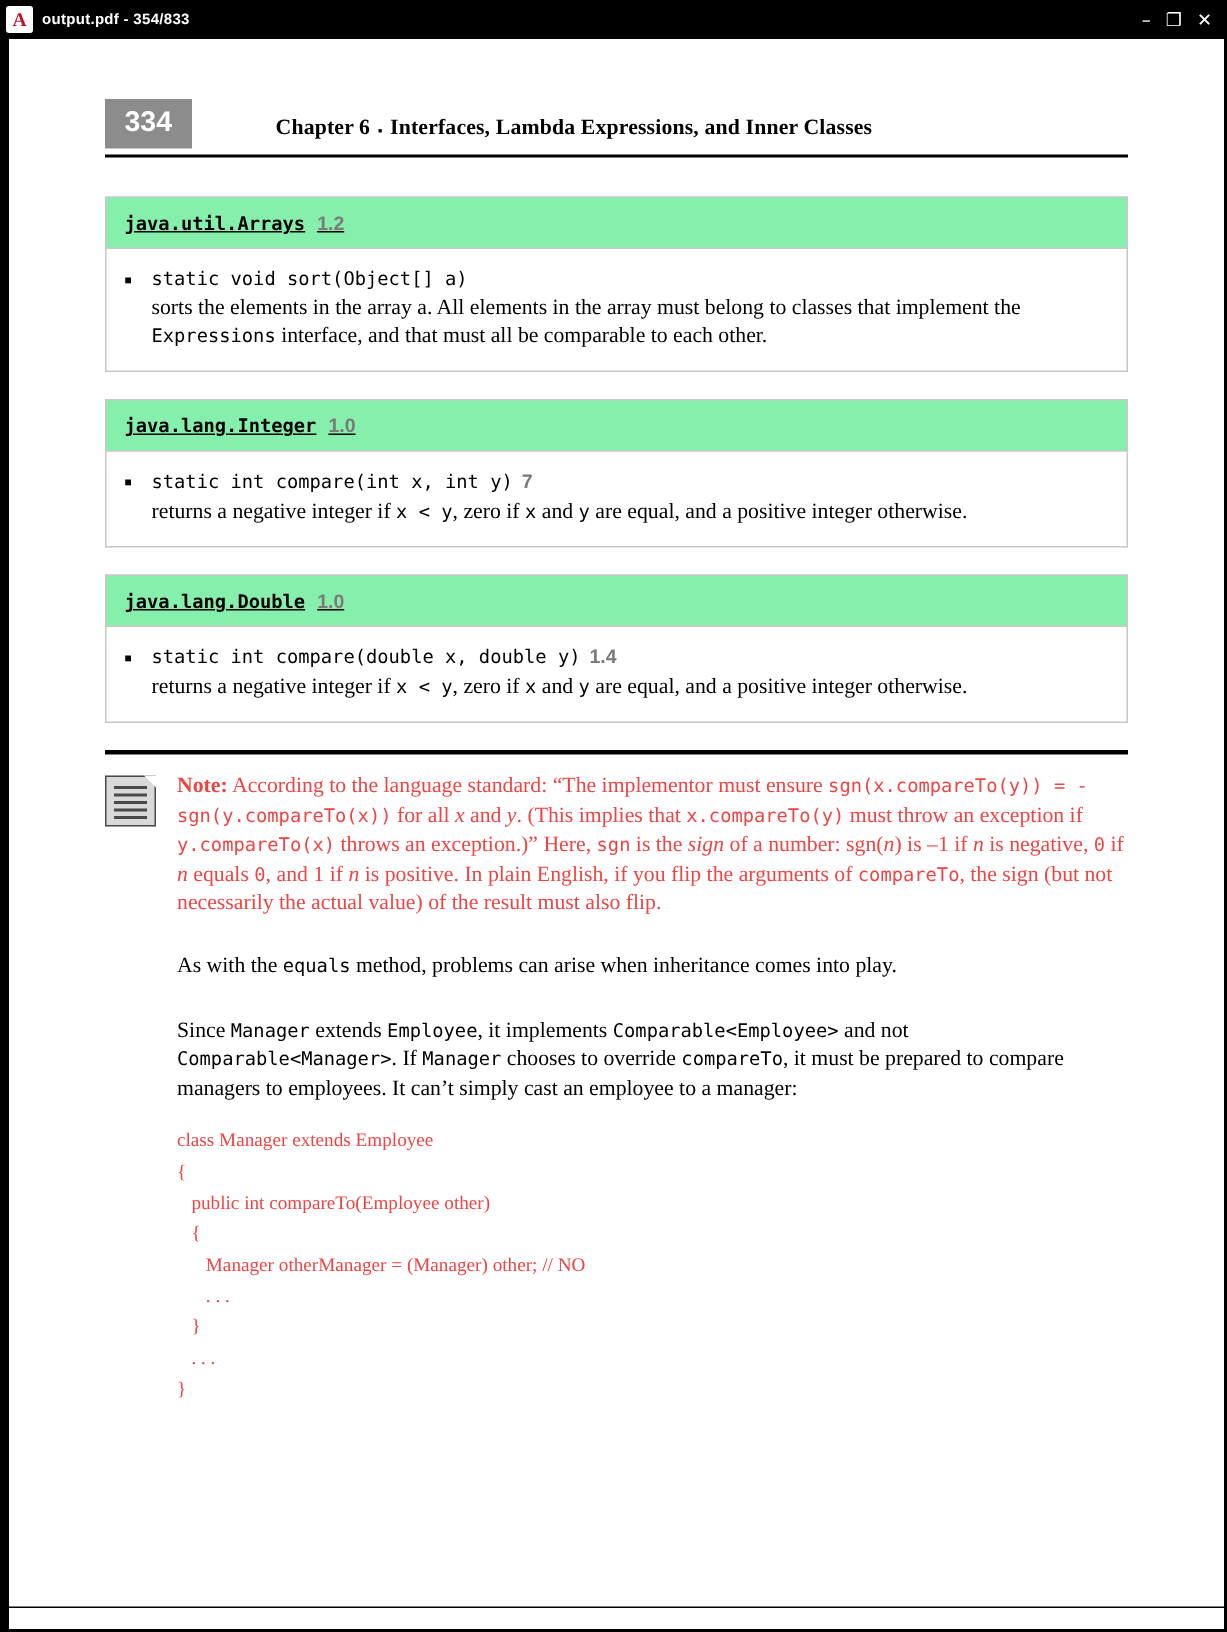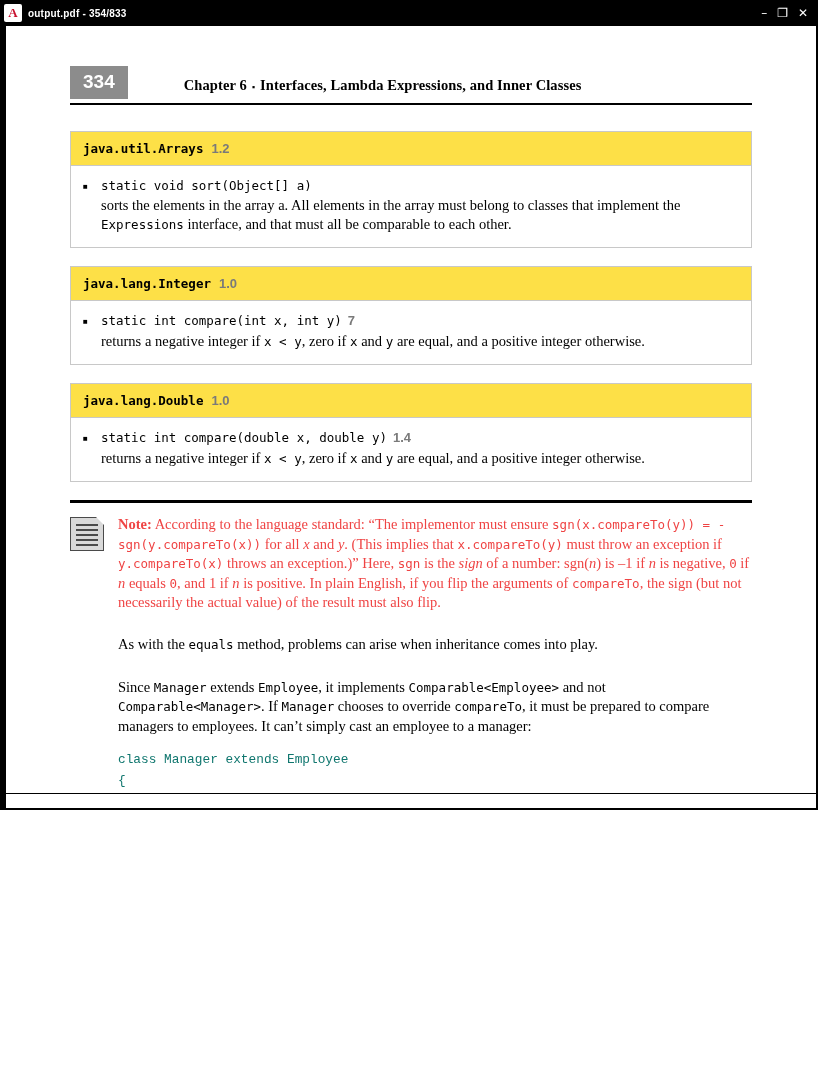--- a/index.html
+++ b/index.html
@@ -60,21 +60,21 @@
     font-size: 12px;
   }
   .titlebar .win-buttons span {
     color: #ffffff;
     font-family: "DejaVu Sans", sans-serif;
     line-height: 1;
   }
   
   .doc-area {
     position: relative;
-    height: 784px;
+    height: 1062px;
     background: #ffffff;
     border-left: 6px solid #000000;
     border-right: 2px solid #000000;
     border-bottom: 2px solid #000000;
     box-sizing: border-box;
     overflow: hidden;
   }
   .page {
     position: absolute;
     left: 0; top: 0; right: 0;
@@ -114,26 +114,27 @@
   }
   .runhead-title .sq {
     font-size: 9px;
     margin: 0 5px 2px 5px;
     display: inline-block;
   }
   
   .api-block { margin-bottom: 18px; }
   .api-header {
     border: 1px solid #c8c8c8;
-    background: #fde047;
+    background: #86efac;
     padding: 9px 12px;
     font-family: "DejaVu Sans Mono", monospace;
     font-size: 12.5px;
     font-weight: bold;
     color: #000000;
+    text-decoration: underline;
   }
   .api-header .ver {
     font-family: "Liberation Sans", sans-serif;
     color: #7a7a7a;
     font-weight: bold;
     font-size: 13px;
     margin-left: 8px;
   }
   .api-body {
     border: 1px solid #c8c8c8;
@@ -221,24 +222,24 @@
   }
   .note-body b { font-weight: bold; }
   .para {
     font-family: "Liberation Serif", serif;
     font-size: 14.5px;
     line-height: 1.34;
     color: #000000;
     margin-top: 23px;
   }
   .code-block {
-    font-family: Liberation Mono, monospace;
+    font-family: Liberation Serif, serif;
     font-size: 12.8px;
     line-height: 1.62;
-    color: #0f766e;
+    color: #ef4444;
     margin-top: 14px;
     margin-left: 48px;
     white-space: pre;
   }
   
   .bottom-strip {
     position: absolute;
     left: 0; right: 0; bottom: 0;
     height: 14px;
     background: #ffffff;

